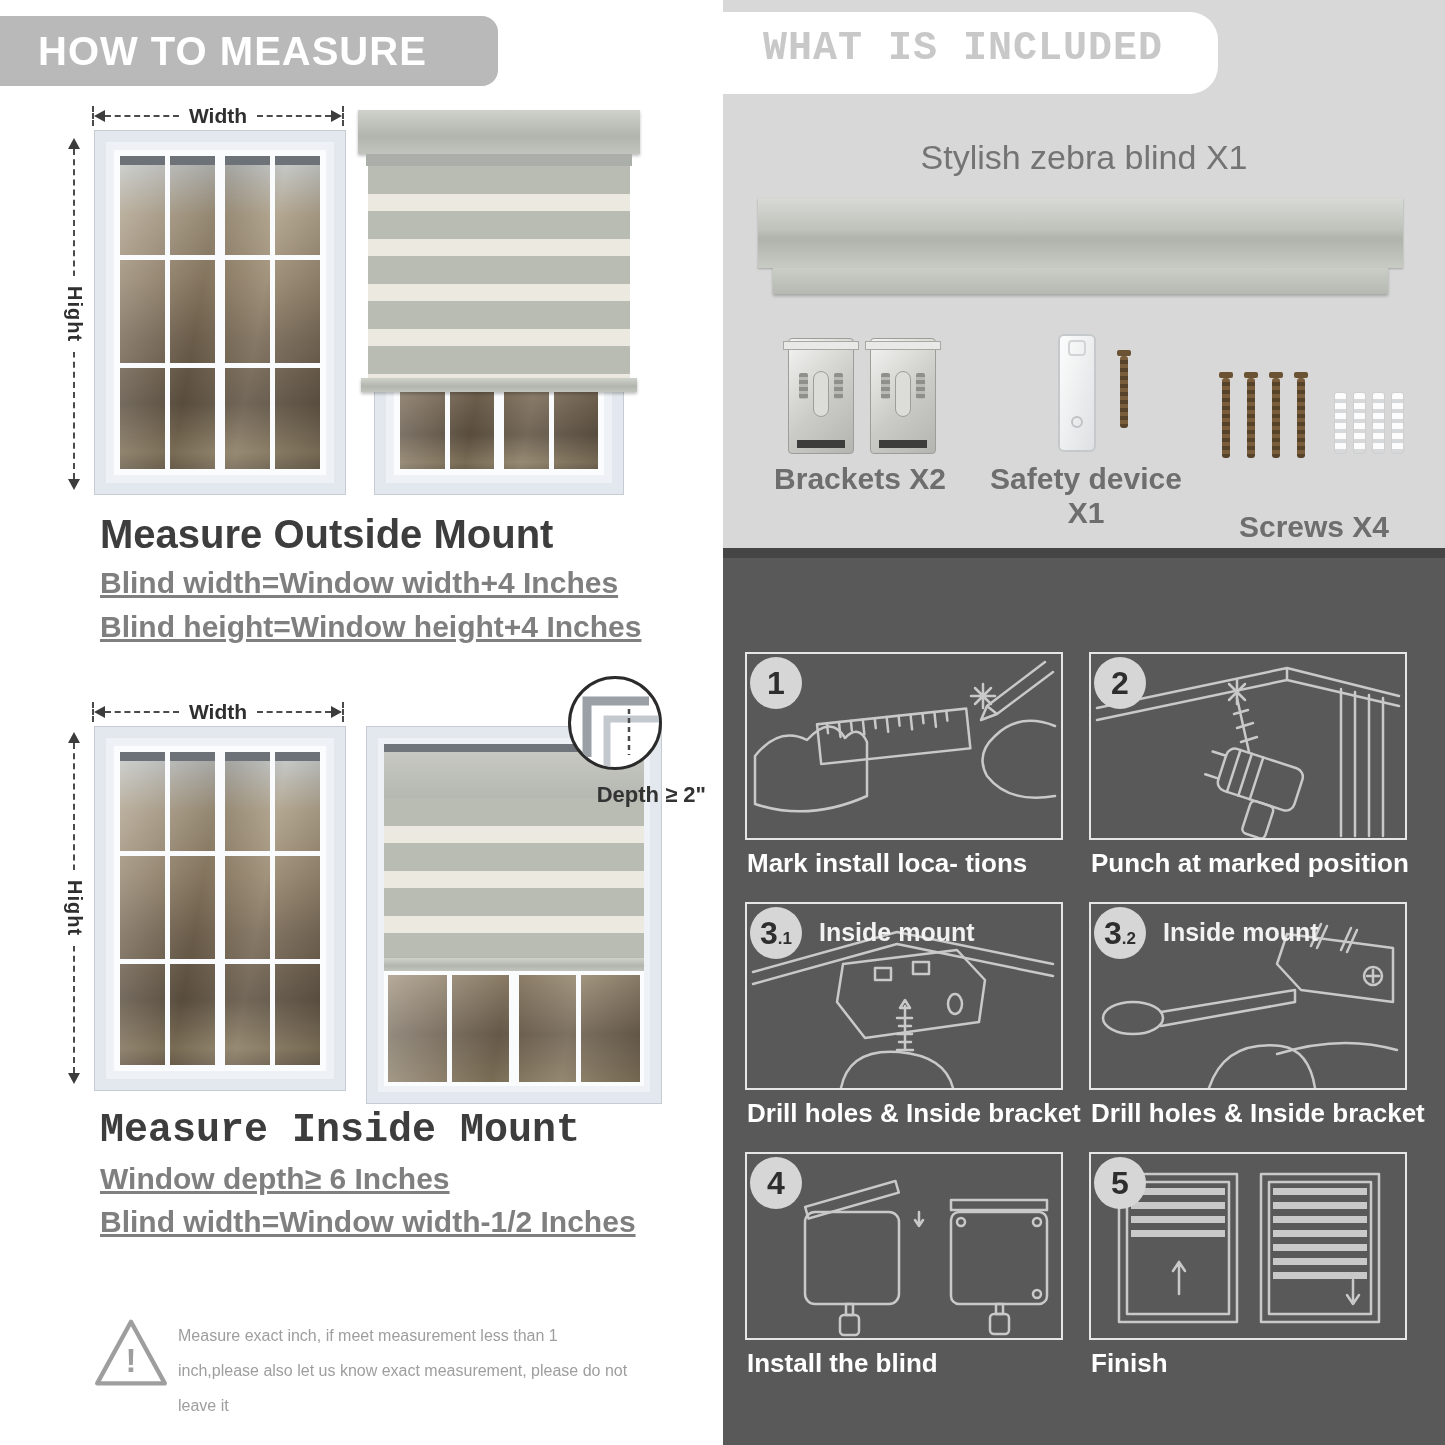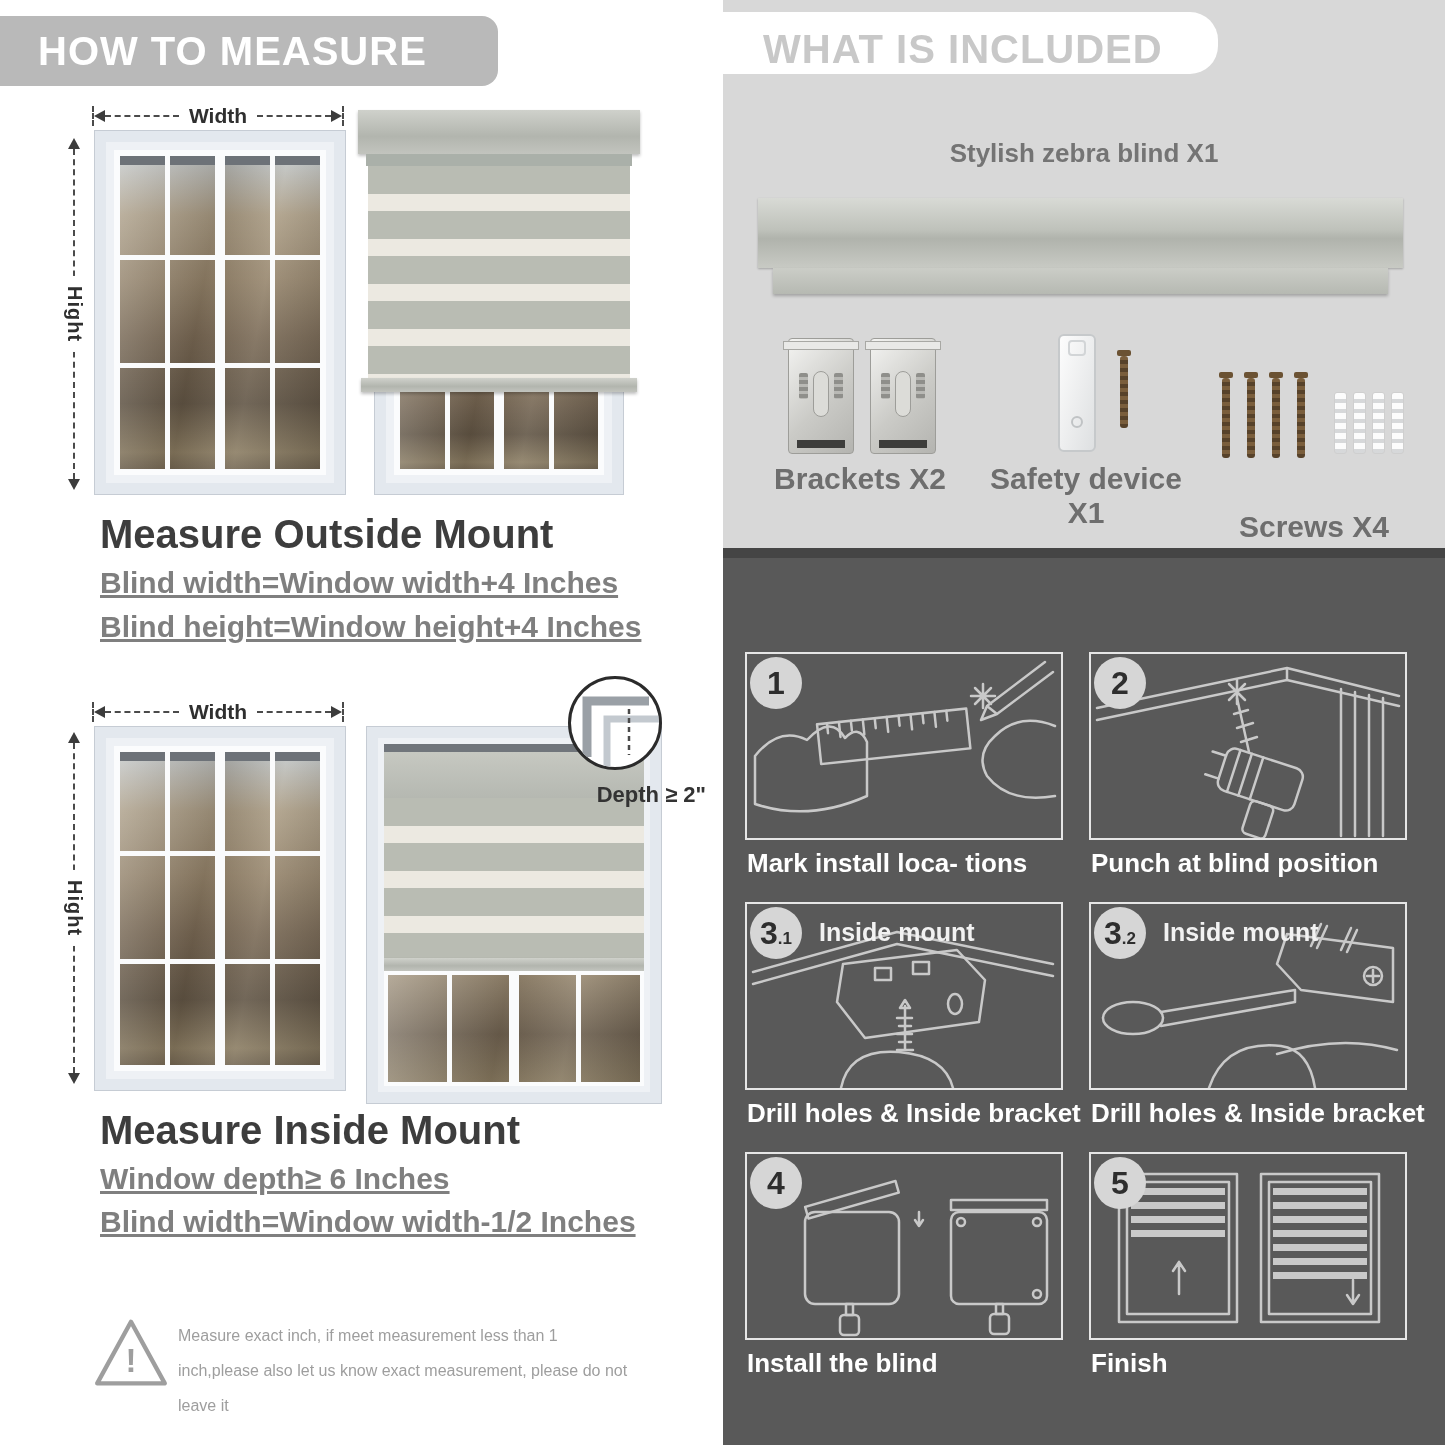--- a/index.html
+++ b/index.html
@@ -46,24 +46,24 @@
   
   .zebra { background:repeating-linear-gradient(180deg,#b9bcb3 0 28px,#ece9e1 28px 45px); }
   .rail  { background:linear-gradient(to bottom,#cfd1cb,#b2b5ae 60%,#c2c4be); box-shadow:0 2px 3px rgba(0,0,0,.25); }
 
   
   .warn-text { position:absolute; font-size:16px; color:#9e9e9e; line-height:35px; }
 
   
   .panel-light { position:absolute; left:723px; top:0; width:722px; height:548px; background:#d8d8d8; }
   .pill { position:absolute; background:#fff; font-weight:bold; }
-  .pill1 { left:723px; top:12px; width:495px; height:62px; border-radius:0 28px 28px 0;
-    color:#c8c8c8; font-size:40px; line-height:74px; padding-left:40px; letter-spacing:1px; }
+  .pill1 { left:723px; top:12px; width:495px; height:82px; border-radius:0 28px 28px 0;
+    color:#c8c8c8; font-size:40px; line-height:74px; padding-left:40px; letter-spacing:1px;font-family:Liberation Mono, monospace; }
   .product-label { position:absolute; left:723px; top:138px; width:722px; text-align:center;
-    font-size:26px; font-weight:bold; color:#747474; }
+    font-size:34px; font-weight:normal; color:#747474; }
   .headrail { position:absolute; left:758px; top:198px; width:645px; height:70px;
     background:linear-gradient(to bottom,#d8dad5,#bfc2bb 45%,#b0b3ac 58%,#c8cac4); box-shadow:0 1px 2px rgba(0,0,0,.25); }
   .headrail-lip { position:absolute; left:773px; top:268px; width:615px; height:26px;
     background:linear-gradient(to bottom,#cbcdc7,#b6b9b2); box-shadow:0 2px 3px rgba(0,0,0,.25); }
 
   .bracket { position:relative; width:66px; height:116px; border:1px solid #9d9d99; border-radius:4px;
     background:linear-gradient(135deg,#f4f4f2,#cbcbc7 55%,#b4b4b0); }
   .bracket .flange { position:absolute; left:-6px; right:-6px; top:2px; height:9px; background:#e9e9e7; border:1px solid #a8a8a4; }
   .bracket .slot { position:absolute; left:24px; top:32px; width:16px; height:46px; background:#dcdcd8; border:1px solid #9d9d99; border-radius:8px; }
   .bracket .scrw { position:absolute; width:9px; height:26px; background:repeating-linear-gradient(180deg,#8f8f8b 0 4px,#b9b9b5 4px 7px); border-radius:2px; }
@@ -206,21 +206,21 @@
 
   <div class="circle-inset">
     <svg viewBox="0 0 94 94" width="94" height="94">
       <path d="M16 78 V22 H78" stroke="#9aa0a6" stroke-width="9" fill="none"></path>
       <path d="M36 94 V40 H94" stroke="#c3c9cf" stroke-width="7" fill="none"></path>
       <path d="M58 30 V76" stroke="#4a4a4a" stroke-width="2.5" stroke-dasharray="5 4" fill="none"></path>
     </svg>
   </div>
   <div class="depth-label">Depth ≥ 2"</div>
 
-  <div class="sec-title" style="left:100px; top:1108px;">Measure Inside Mount</div>
+  <div class="sec-title" style="left:100px; top:1108px;font-family:Liberation Mono, monospace;">Measure Inside Mount</div>
   <div class="sec-line" style="left:100px; top:1162px;">Window depth≥ 6 Inches</div>
   <div class="sec-line" style="left:100px; top:1205px;">Blind width=Window width-1/2 Inches</div>
 
   <div class="abs" style="left:92px; top:1316px; width:78px; height:74px;">
     <svg viewBox="0 0 90 84" width="78" height="74">
       <path d="M45 6 L84 77 H6 Z" fill="none" stroke="#9e9e9e" stroke-width="5" stroke-linejoin="round"></path>
       <text x="45" y="64" text-anchor="middle" font-size="38" font-weight="bold" fill="#9e9e9e" font-family="Liberation Sans, sans-serif">!</text>
     </svg>
   </div>
   <div class="warn-text" style="left:178px; top:1318px; width:460px;">Measure exact inch, if meet measurement less than 1 inch,please also let us know exact measurement, please do not leave it</div>
@@ -311,21 +311,21 @@
           <path d="M128 114 h-14 M128 138 h-14 M140 104 v44 M152 104 v44 M164 104 v44"></path>
           <rect x="166" y="148" width="24" height="34" rx="5"></rect>
         </g>
       </svg>
     </div>
     <div class="badge">
       <span>2</span>
         <span class="sub"></span>
     </div>
   </div>
-  <div class="caption" style="left:1091px; top:848px;">Punch at  blind position</div>
+  <div class="caption" style="left:1091px; top:848px;">Punch at  marked position</div>
 
   <div class="step-panel" style="left:745px; top:902px;">
     <div class="art">
       <svg viewBox="0 0 314 184">
         <path d="M6 68 L150 28 L306 60 M6 80 L150 40 L306 72"></path>
         <path d="M96 60 L210 46 L238 76 L232 118 L118 134 L90 98 Z"></path>
         <rect x="128" y="64" width="16" height="12"></rect>
         <rect x="166" y="58" width="16" height="12"></rect>
         <ellipse cx="208" cy="100" rx="7" ry="10"></ellipse>
         <path d="M158 146 V102 M150 146 h16 M152 138 h12 M150 130 h15 M152 122 h12 M150 114 h15 M158 96 l-5 8 h10 z"></path>

